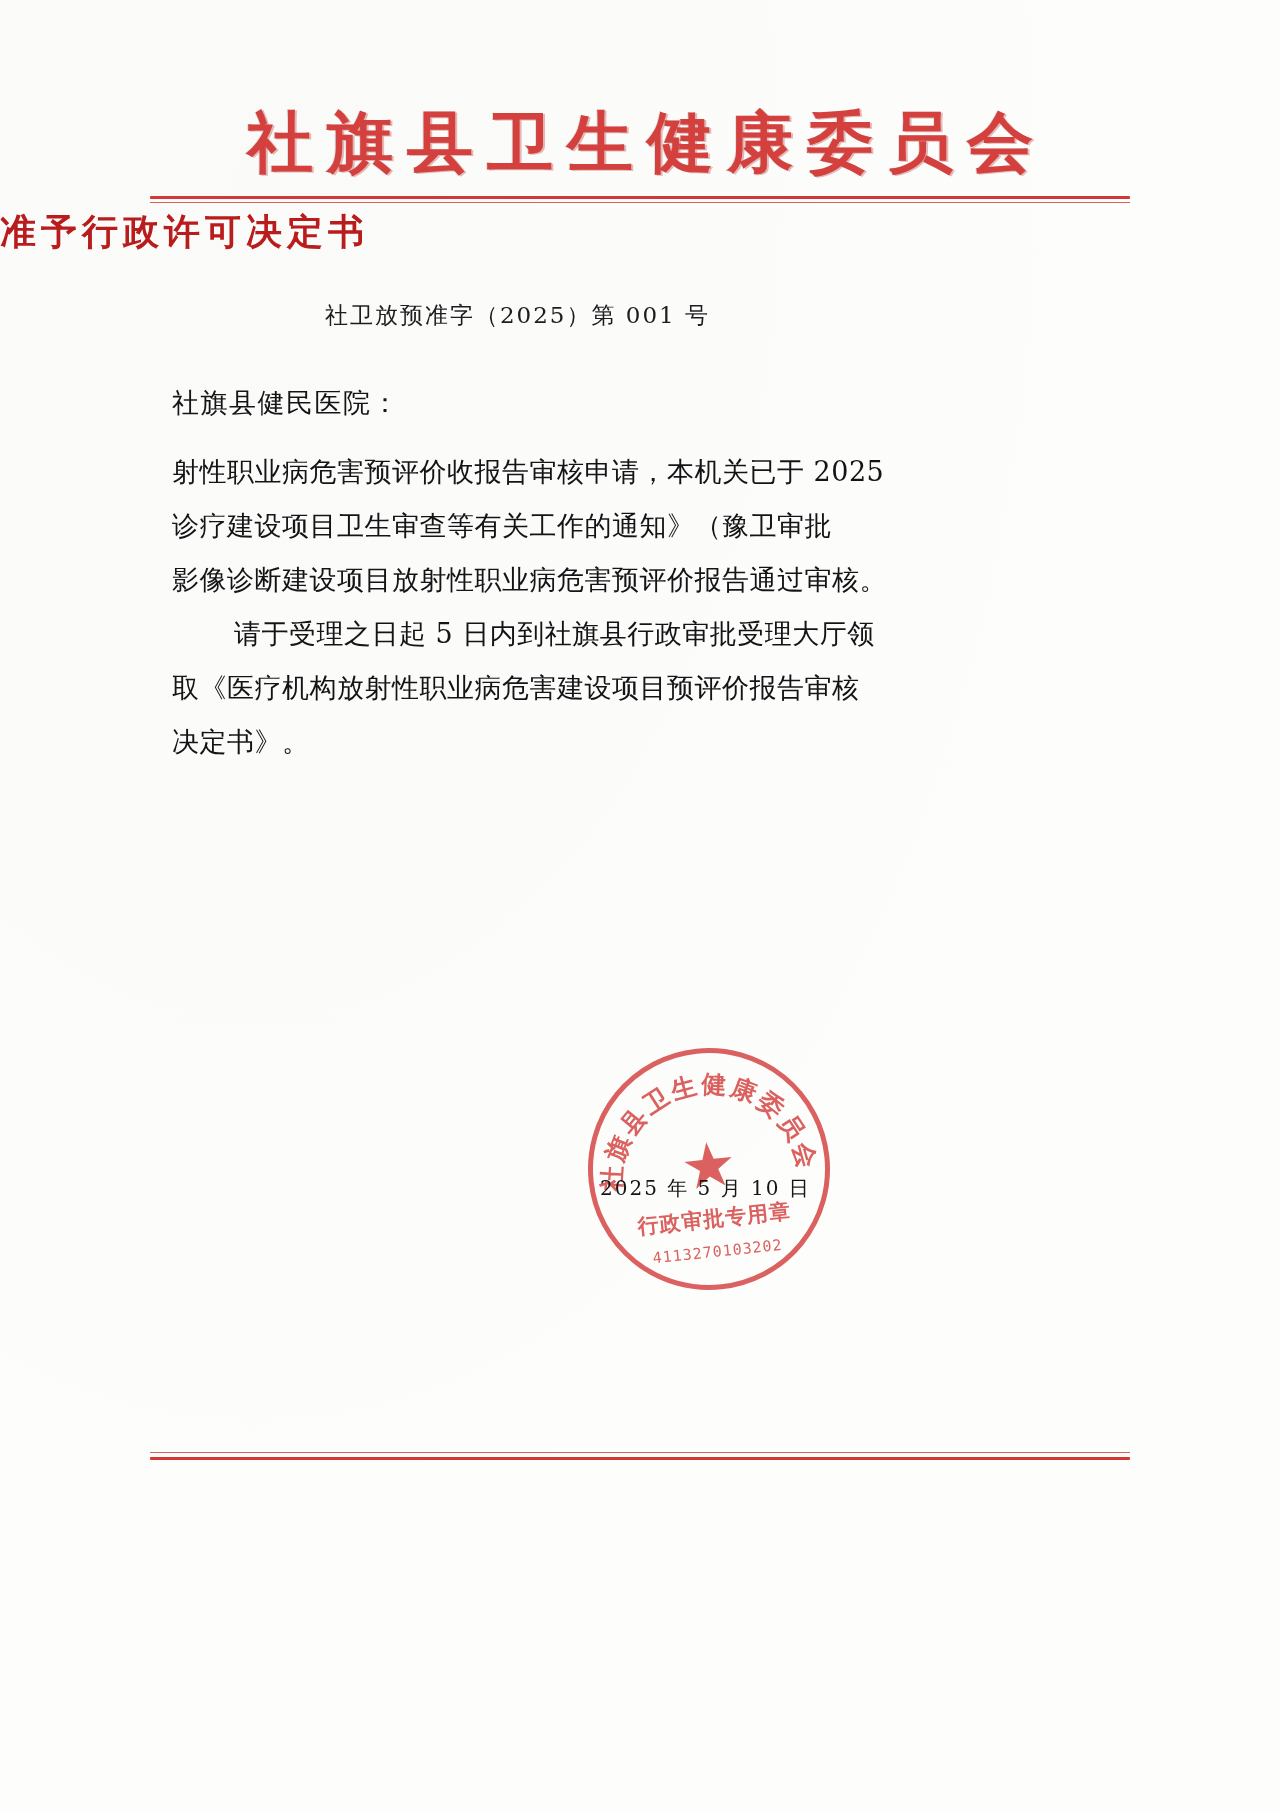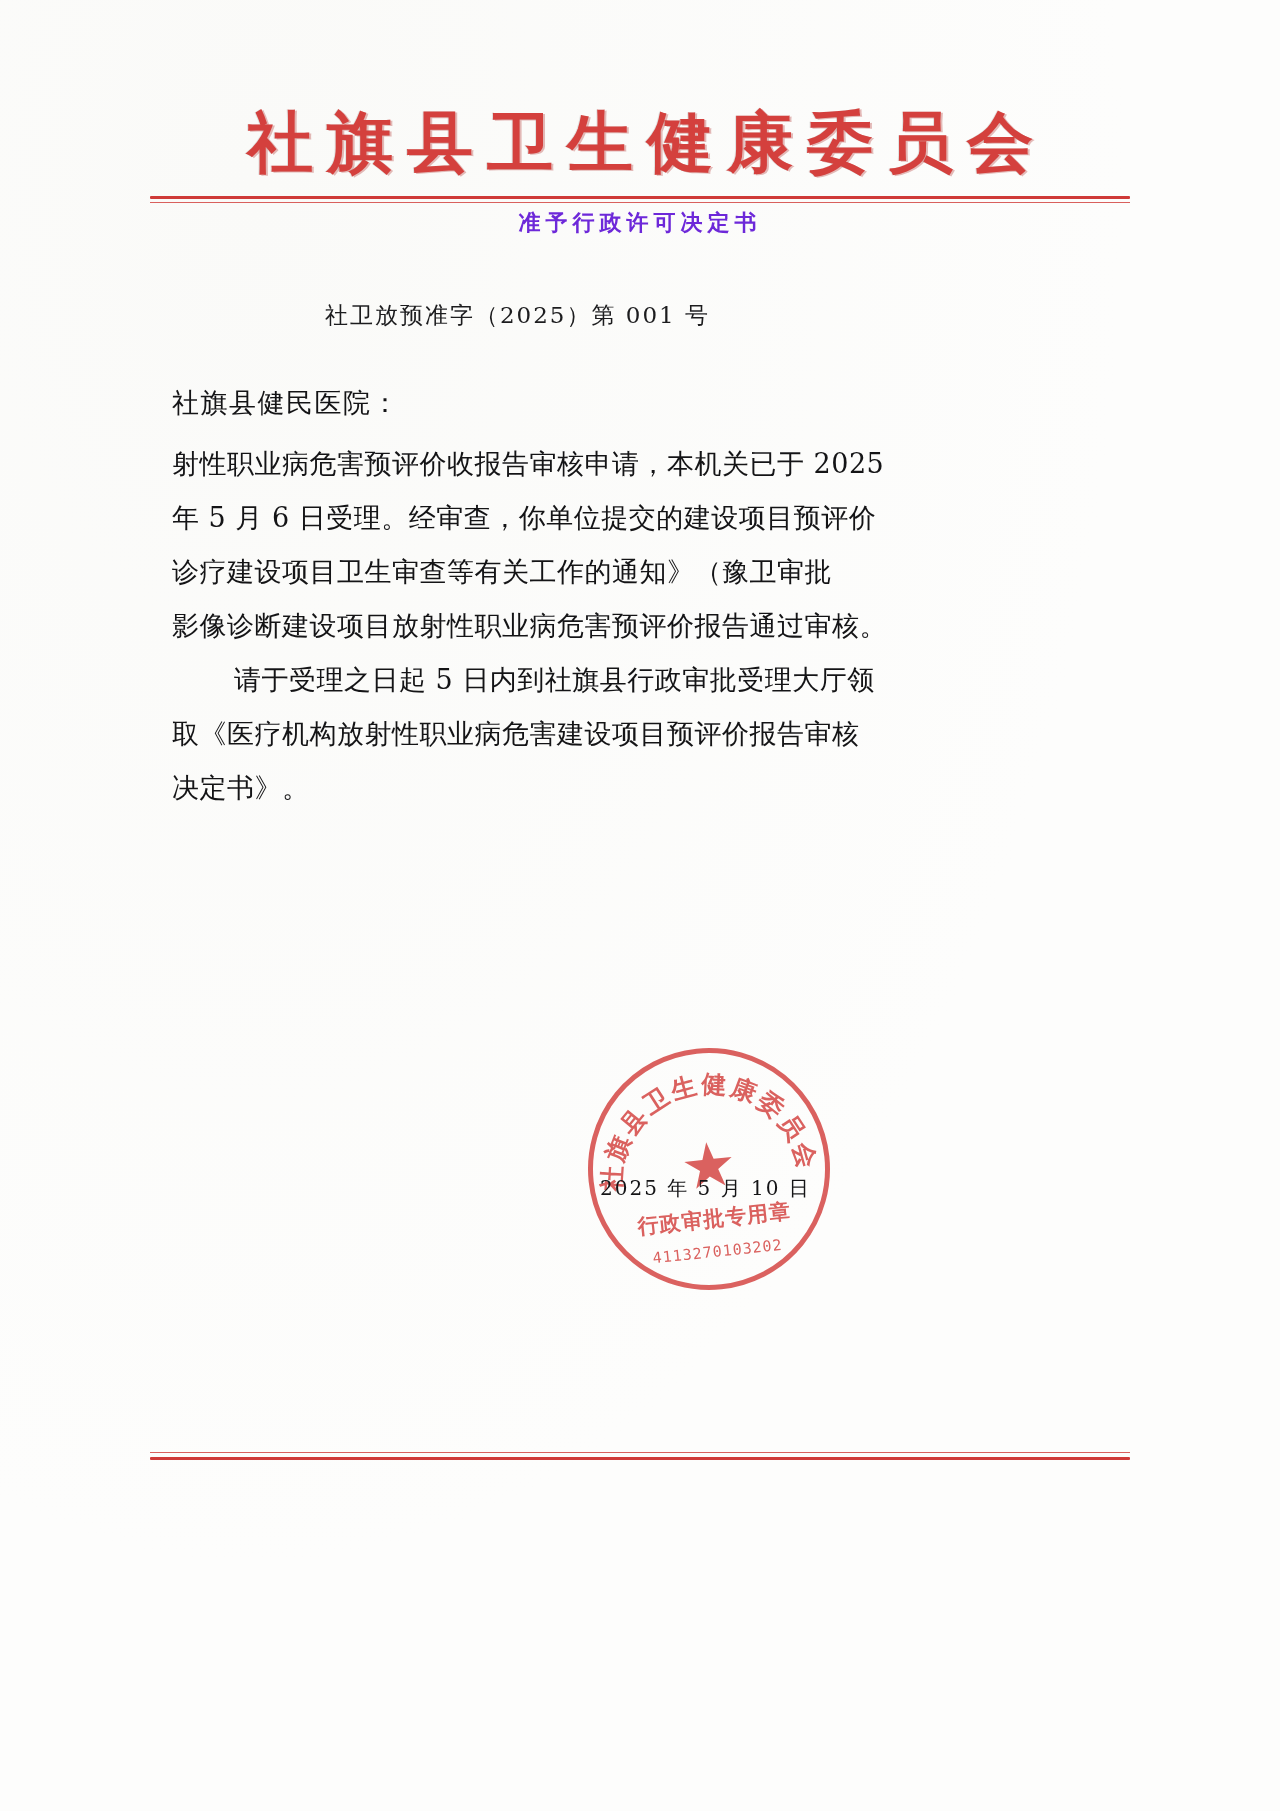--- a/index.html
+++ b/index.html
@@ -64,26 +64,25 @@
     background: #d9605d;
     margin-top: 3px;
   }
 
   
   .doc-title {
     position: absolute;
     top: 208px;
     left: 0;
     width: 1280px;
-    text-align: center;
-    font-family: "DejaVu Serif", "Liberation Serif", serif;
-    font-size: 22px;
+    font-family: "DejaVu Serif", "Liberation Serif", serif;
+    font-size: 36px;
     font-weight: 700;
     letter-spacing: 5px;
-    color: #6d28d9;
+    color: #b91c1c;
   }
 
   
   .doc-number {
     position: absolute;
     top: 300px;
     left: 0;
     width: 1035px;
     text-align: center;
     font-family: "DejaVu Serif", "Liberation Serif", serif;
@@ -97,21 +96,21 @@
     position: absolute;
     top: 385px;
     left: 172px;
     width: 790px;
   }
   .addressee {
     font-family: "DejaVu Serif", "Liberation Serif", serif;
     font-size: 27px;
     letter-spacing: 1.5px;
     color: #141416;
-    margin-bottom: 16px;
+    margin-bottom: 24px;
   }
   .para-line {
     font-family: "DejaVu Serif", "Liberation Serif", serif;
     font-size: 27px;
     letter-spacing: 0.5px;
     color: #141416;
     line-height: 54px;
     white-space: nowrap;
   }
   .para-line.indent {
@@ -219,21 +218,20 @@
   </div>
 
   <div class="doc-title">准予行政许可决定书</div>
 
   <div class="doc-number">社卫放预准字（2025）第 001 号</div>
 
   <div class="body-block">
     <div class="addressee">社旗县健民医院：</div>
 
     <div class="para-line">射性职业病危害预评价收报告审核申请，本机关已于 2025</div>
-    <div class="para-line">年 5 月 6 日受理。经审查，你单位提交的建设项目预评价</div>
     <div class="para-line">诊疗建设项目卫生审查等有关工作的通知》（豫卫审批</div>
     <div class="para-line">影像诊断建设项目放射性职业病危害预评价报告通过审核。</div>
 
     <div class="para-line indent">请于受理之日起 5 日内到社旗县行政审批受理大厅领</div>
     <div class="para-line">取《医疗机构放射性职业病危害建设项目预评价报告审核</div>
     <div class="para-line">决定书》。</div>
   </div>
 
   <div class="seal">
     <div class="seal-inner">

